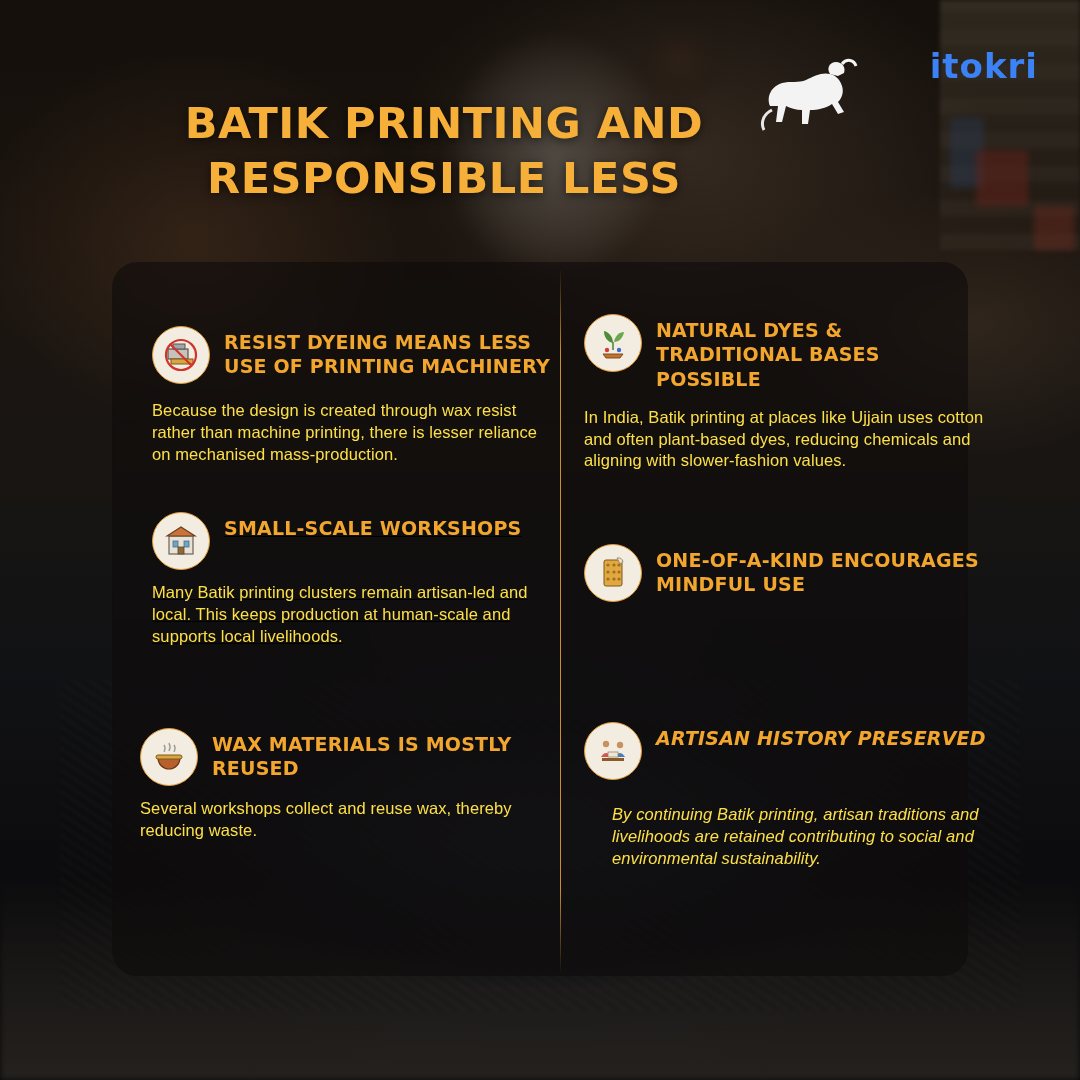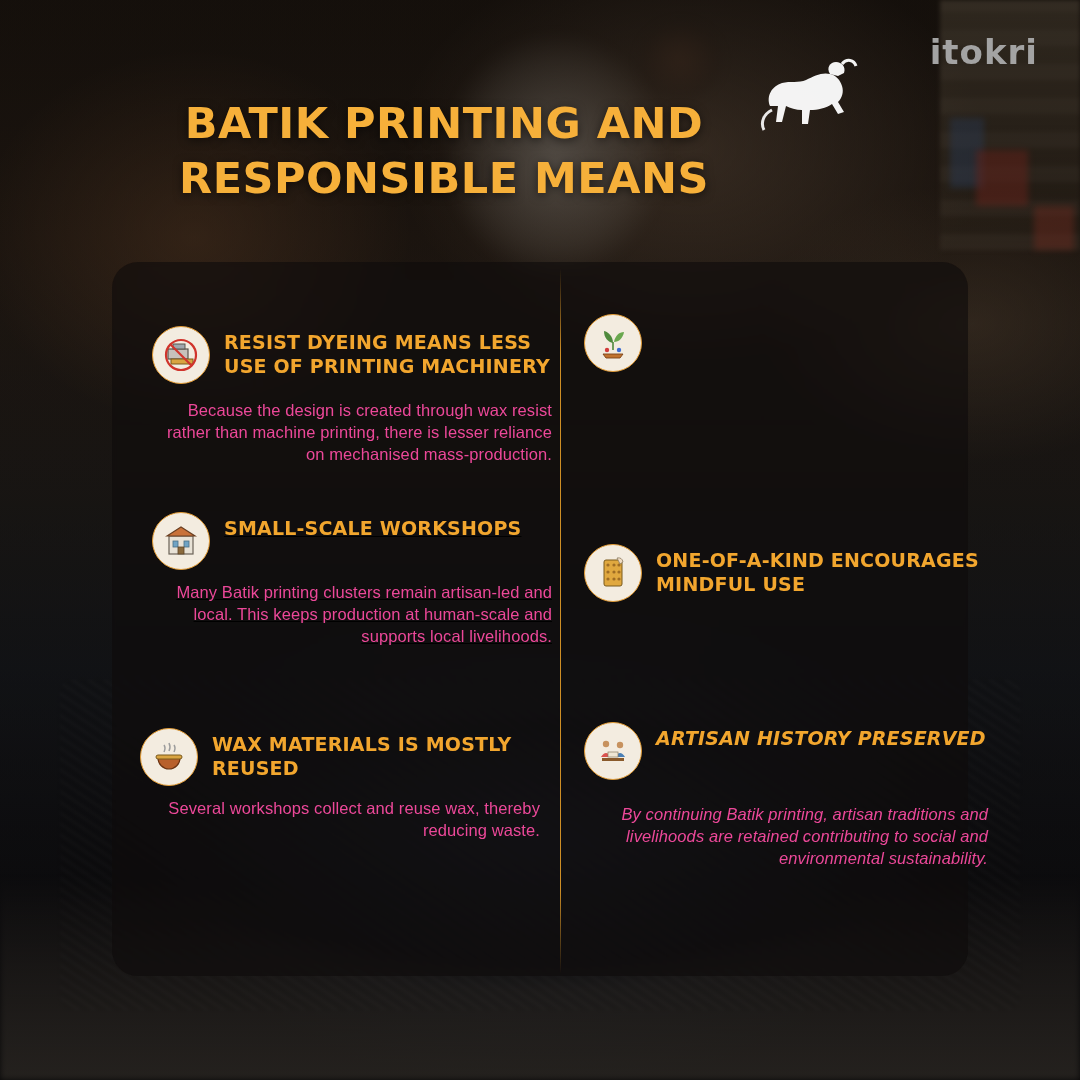--- a/index.html
+++ b/index.html
@@ -62,23 +62,23 @@
       radial-gradient(ellipse 480px 170px at 50% 50%, rgba(42,50,66,0.85) 0%, rgba(24,26,32,0.55) 70%, rgba(0,0,0,0) 85%);
     filter: blur(1.5px);
   }
   .scrim {
     position: absolute; inset: 0;
     background: linear-gradient(180deg, rgba(8,7,6,0.55) 0%, rgba(8,7,6,0.42) 30%, rgba(6,6,7,0.48) 65%, rgba(4,4,5,0.62) 100%);
   }
 
   
   .logo {
-    position: absolute; right: 42px; top: 32px;
+    position: absolute; right: 42px; top: 46px;
     font-size: 34px; font-weight: 700; letter-spacing: 1px;
-    color: #a3a3a3;
+    color: #3b82f6;
     font-family: "DejaVu Sans", sans-serif;
   }
 
   
   .cow {
     position: absolute; left: 752px; top: 50px; width: 110px; height: 95px;
   }
 
   
   .headline {
@@ -123,37 +123,36 @@
     font-family: "DejaVu Sans", sans-serif;
     font-weight: 700;
     font-size: 19px;
     line-height: 1.28;
     letter-spacing: 0.2px;
     padding-top: 4px;
     text-transform: uppercase;
   }
   .card-body {
     margin-top: 16px;
-    color: #ec4899;
+    color: #fde047;
     font-size: 16.5px;
     line-height: 1.32;
     font-family: "Liberation Sans", sans-serif;
     letter-spacing: 0.1px;
-    text-align: right;
   }
 
   .c1 { left: 152px; top: 314px; margin-top: 12px; }
   .c2 { left: 152px; top: 512px; text-decoration: underline; }
   .c3 { left: 140px; top: 728px; }
   .c4 { left: 584px; top: 314px; width: 404px; }
   .c5 { left: 584px; top: 544px; width: 404px; }
   .c6 { left: 584px; top: 722px; width: 404px; font-style: italic; }
 
   .c2 .card-body, .c3 .card-body { margin-top: 12px; }
-  .c6 .card-body { margin-top: 24px; }
+  .c6 .card-body { margin-top: 24px; margin-left: 28px; }
 </style>
 </head>
 <body>
 
 <div class="canvas">
 
   <div class="bg">
     <div class="bg-shelf"></div>
     <div class="bg-blue"></div>
     <div class="bg-red1"></div>
@@ -171,21 +170,21 @@
 
   <svg class="cow" viewBox="0 0 110 95">
     <path d="M18,56 C14,46 20,36 30,33 C38,31 47,33 54,30 C62,26 70,22 78,24 C84,25 88,30 90,36 C92,42 90,48 86,52 L92,62 L86,64 L80,54 C74,58 66,60 58,60 L56,74 L50,74 L50,60 C44,60 38,58 34,56 L30,72 L24,72 L26,56 Z" fill="#ffffff" opacity="0.95"></path>
     <path d="M78,24 C74,18 78,12 84,12 C90,12 94,17 92,23 L86,26 Z" fill="#ffffff" opacity="0.95"></path>
     <path d="M90,14 C95,8 102,10 104,16" stroke="#ffffff" stroke-width="3" fill="none" opacity="0.95"></path>
     <path d="M20,60 C12,64 8,72 12,80" stroke="#ffffff" stroke-width="3" fill="none" opacity="0.9"></path>
   </svg>
 
   <div class="headline">
     <div>BATIK PRINTING AND</div>
-    <div>RESPONSIBLE MEANS</div>
+    <div>RESPONSIBLE LESS</div>
   </div>
 
   <div class="panel"></div>
   <div class="divider"></div>
 
   <div class="card c1">
     <div class="head">
       <div class="icon-circle">
         <svg viewBox="0 0 40 40" width="40" height="40">
           <rect x="7" y="14" width="20" height="10" fill="#c7c2bb" stroke="#5a564f" stroke-width="1.2"></rect>
@@ -237,21 +236,23 @@
       <div class="icon-circle">
         <svg viewBox="0 0 40 40" width="40" height="40">
           <path d="M20,20 C20,14 16,9 11,8 C11,15 15,19 20,20 Z" fill="#4f8a3d"></path>
           <path d="M21,19 C22,13 26,9 31,9 C30,15 26,19 21,19 Z" fill="#6aa84f"></path>
           <line x1="20" y1="19" x2="20" y2="27" stroke="#4f8a3d" stroke-width="1.6"></line>
           <path d="M10,31 h20 l-3,4 h-14 Z" fill="#c0722f" stroke="#7a4319" stroke-width="0.9"></path>
           <circle cx="14" cy="27" r="2.2" fill="#d23b3b"></circle>
           <circle cx="26" cy="27" r="2.2" fill="#3b6bd2"></circle>
         </svg>
       </div>
-    </div>
+      <div class="card-title">NATURAL DYES &amp; TRADITIONAL BASES POSSIBLE</div>
+    </div>
+    <div class="card-body">In India, Batik printing at places like Ujjain uses cotton and often plant-based dyes, reducing chemicals and aligning with slower-fashion values.</div>
   </div>
 
   <div class="card c5">
     <div class="head">
       <div class="icon-circle">
         <svg viewBox="0 0 40 40" width="40" height="40">
           <rect x="11" y="7" width="18" height="26" rx="2" fill="#e0a83f" stroke="#7a5a1d" stroke-width="1"></rect>
           <g fill="#8a5a1c" opacity="0.75">
             <circle cx="15" cy="12" r="1.6"></circle>
               <circle cx="21" cy="12" r="1.6"></circle>

